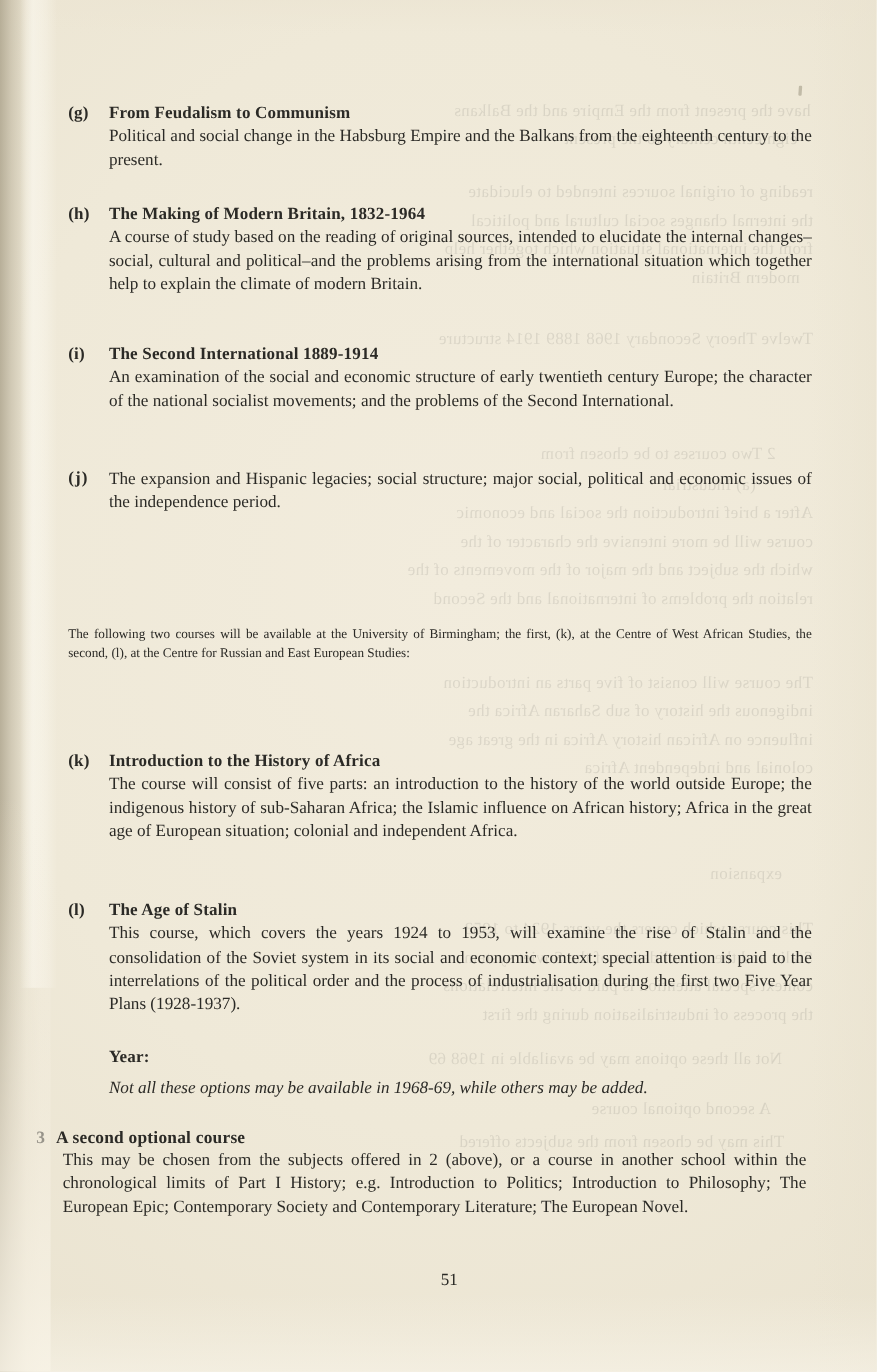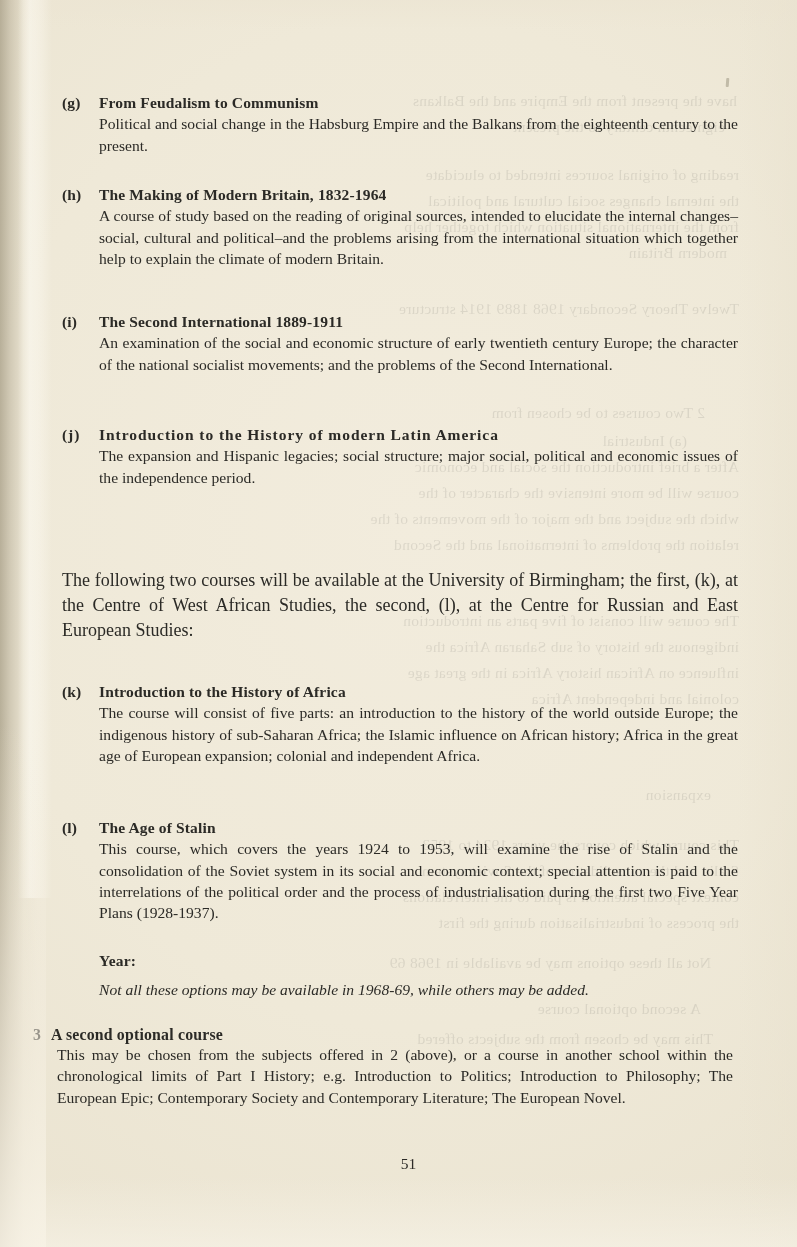--- a/index.html
+++ b/index.html
@@ -144,21 +144,21 @@
     text-align: justify;
     text-justify: inter-word;
     hyphens: none;
   }
 
   
   .para-full {
     position: absolute;
     left: 62px;
     width: 676px;
-    font-size: 18px;
+    font-size: 12px;
     line-height: 1.375;
     text-align: justify;
   }
 
   .note-head {
     position: absolute;
     left: 99px;
     font-weight: bold;
     font-size: 15.5px;
     letter-spacing: 0.2px;
@@ -252,41 +252,40 @@
       <div class="entry-head">
         <span class="marker">(h)</span>
         <span>The Making of Modern Britain, 1832-1964</span>
       </div>
       <div class="entry-body">A course of study based on the reading of original sources, intended to elucidate the internal changes–social, cultural and political–and the problems arising from the international situation which together help to explain the climate of modern Britain.</div>
     </div>
 
     <div class="entry" style="top:312px;">
       <div class="entry-head">
         <span class="marker">(i)</span>
-        <span>The Second International 1889-1911</span>
+        <span>The Second International 1889-1914</span>
       </div>
       <div class="entry-body">An examination of the social and economic structure of early twentieth century Europe; the character of the national socialist movements; and the problems of the Second International.</div>
     </div>
 
     <div class="entry" style="top:425px;">
       <div class="entry-head wide">
         <span class="marker">(j)</span>
-        <span>Introduction to the History of modern Latin America</span>
       </div>
       <div class="entry-body">The expansion and Hispanic legacies; social structure; major social, political and economic issues of the independence period.</div>
     </div>
 
     <div class="para-full" style="top:568px;">The following two courses will be available at the University of Birmingham; the first, (k), at the Centre of West African Studies, the second, (l), at the Centre for Russian and East European Studies:</div>
 
     <div class="entry" style="top:682px;">
       <div class="entry-head">
         <span class="marker">(k)</span>
         <span>Introduction to the History of Africa</span>
       </div>
-      <div class="entry-body">The course will consist of five parts: an introduction to the history of the world outside Europe; the indigenous history of sub-Saharan Africa; the Islamic influence on African history; Africa in the great age of European expansion; colonial and independent Africa.</div>
+      <div class="entry-body">The course will consist of five parts: an introduction to the history of the world outside Europe; the indigenous history of sub-Saharan Africa; the Islamic influence on African history; Africa in the great age of European situation; colonial and independent Africa.</div>
     </div>
 
     <div class="entry" style="top:818px;">
       <div class="entry-head">
         <span class="marker">(l)</span>
         <span>The Age of Stalin</span>
       </div>
       <div class="entry-body">This course, which covers the years 1924 to 1953, will examine the rise of Stalin and the consolidation of the Soviet system in its social and economic context; special attention is paid to the interrelations of the political order and the process of industrialisation during the first two Five Year Plans (1928-1937).</div>
     </div>
 

